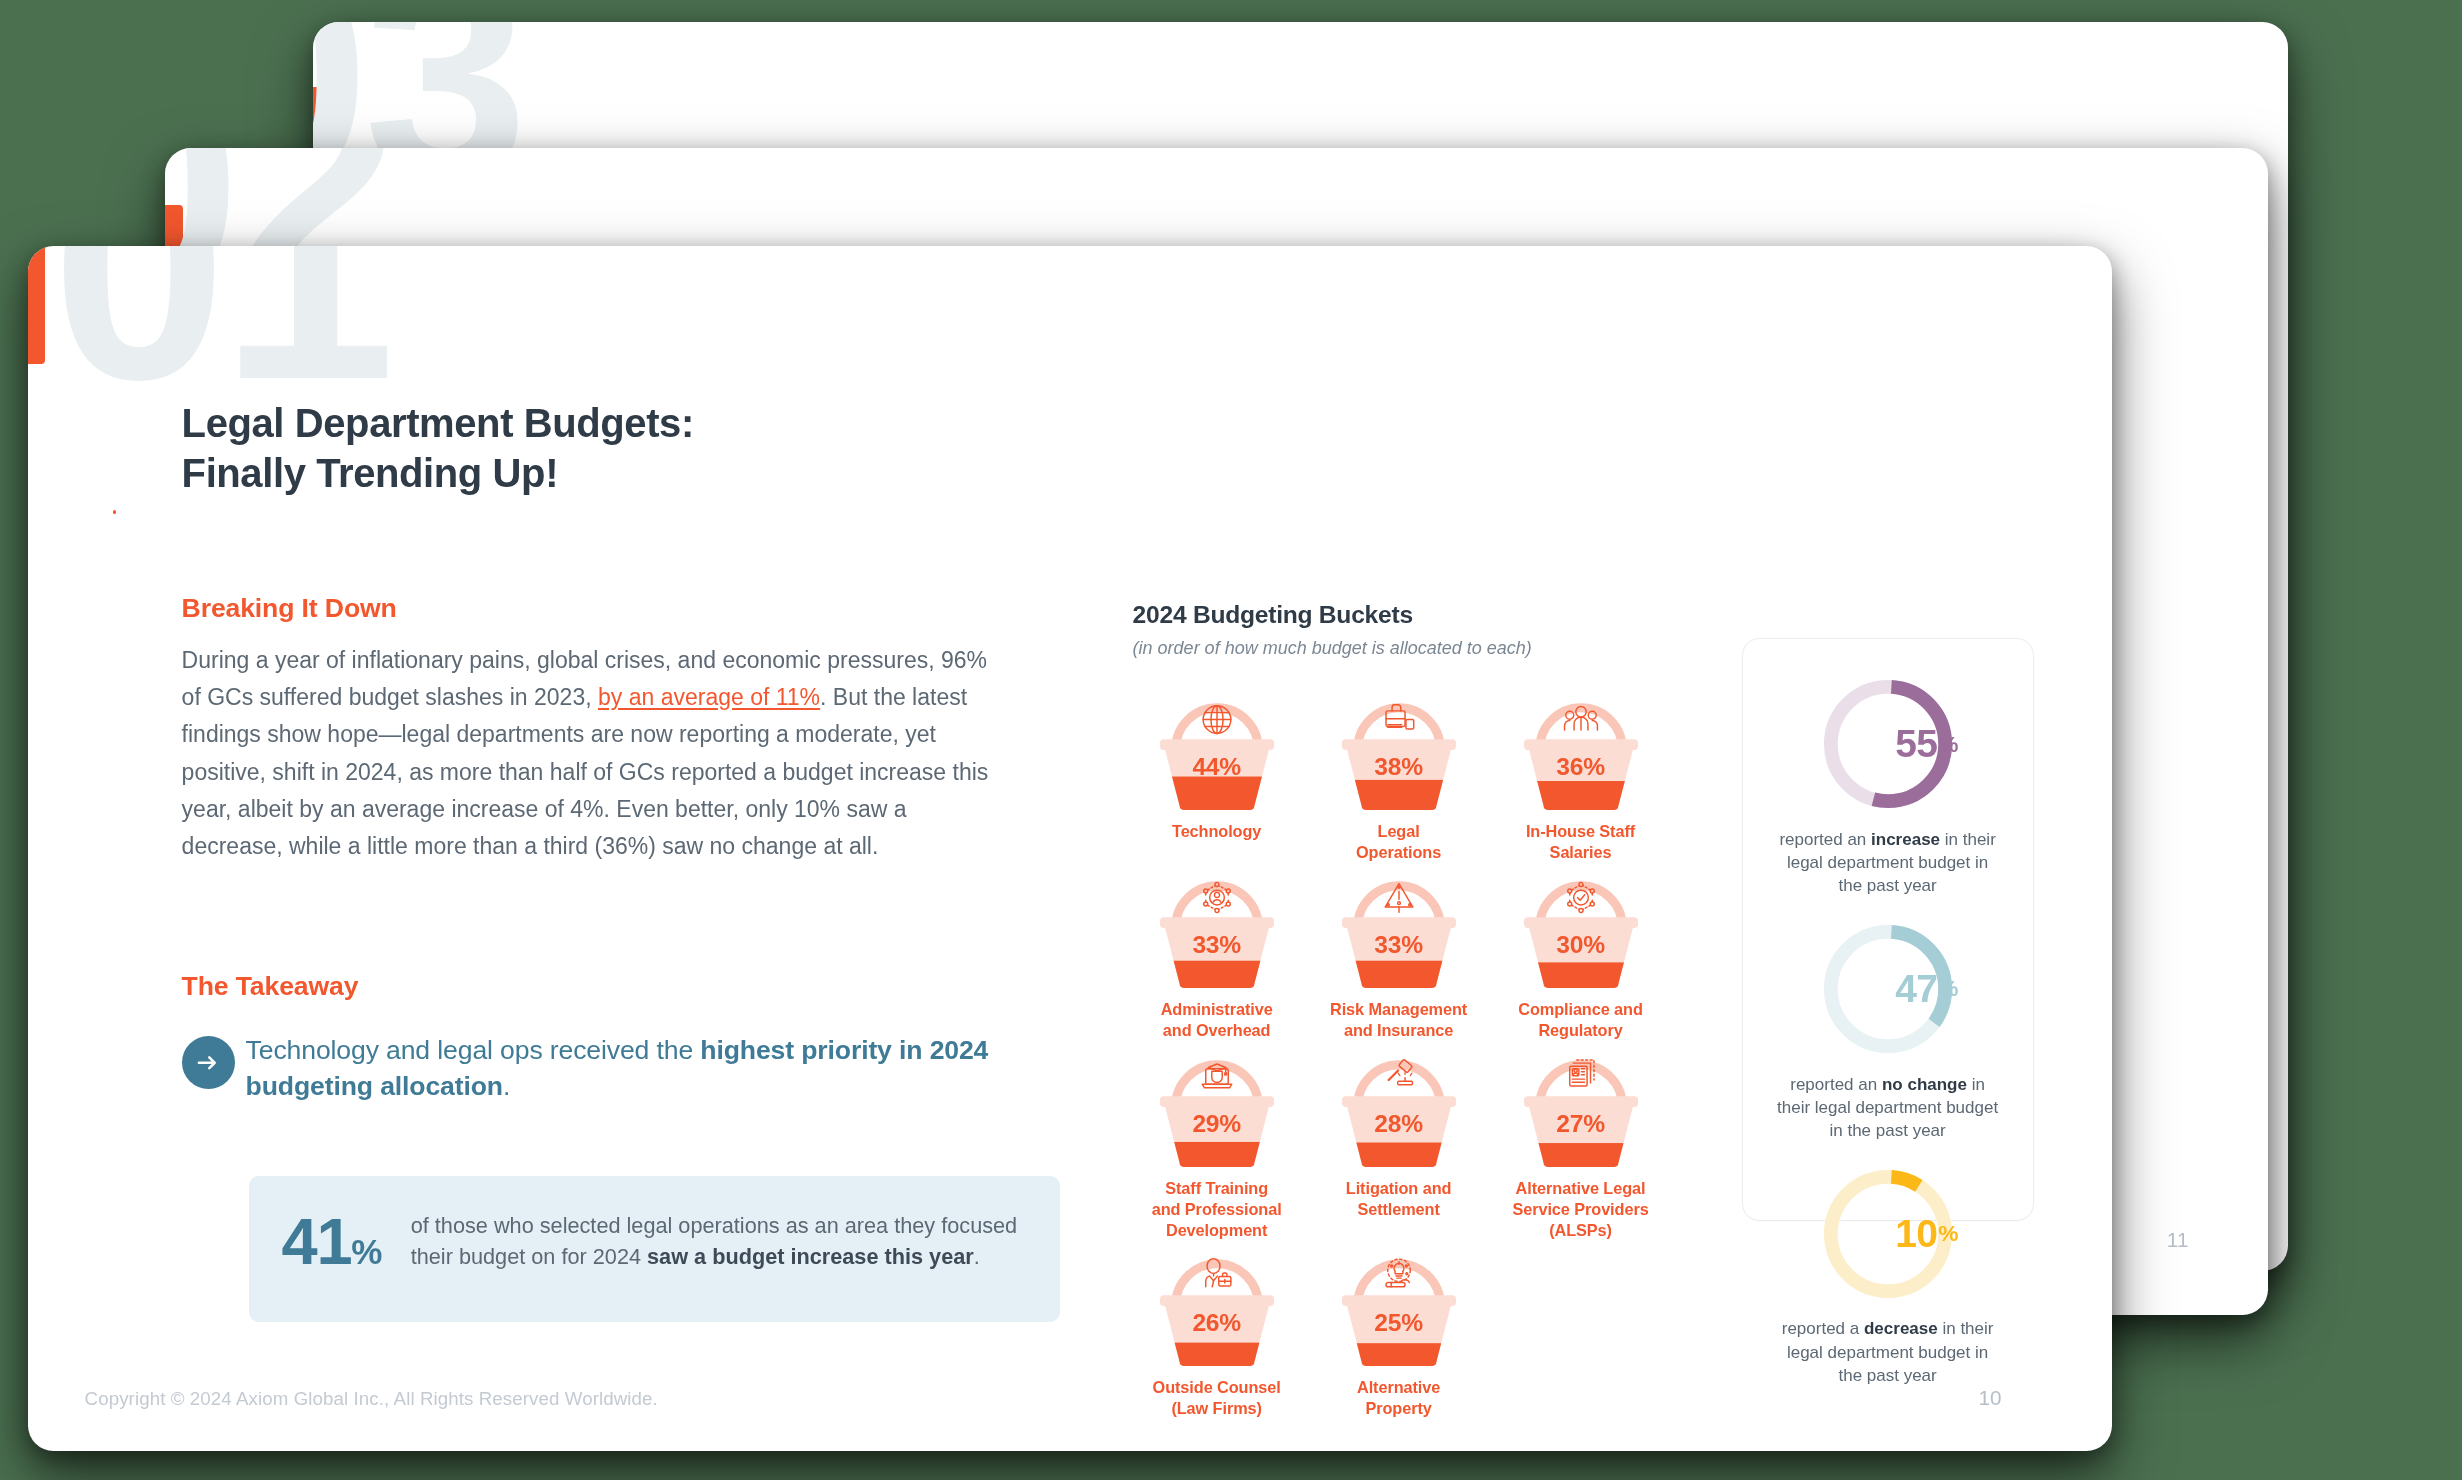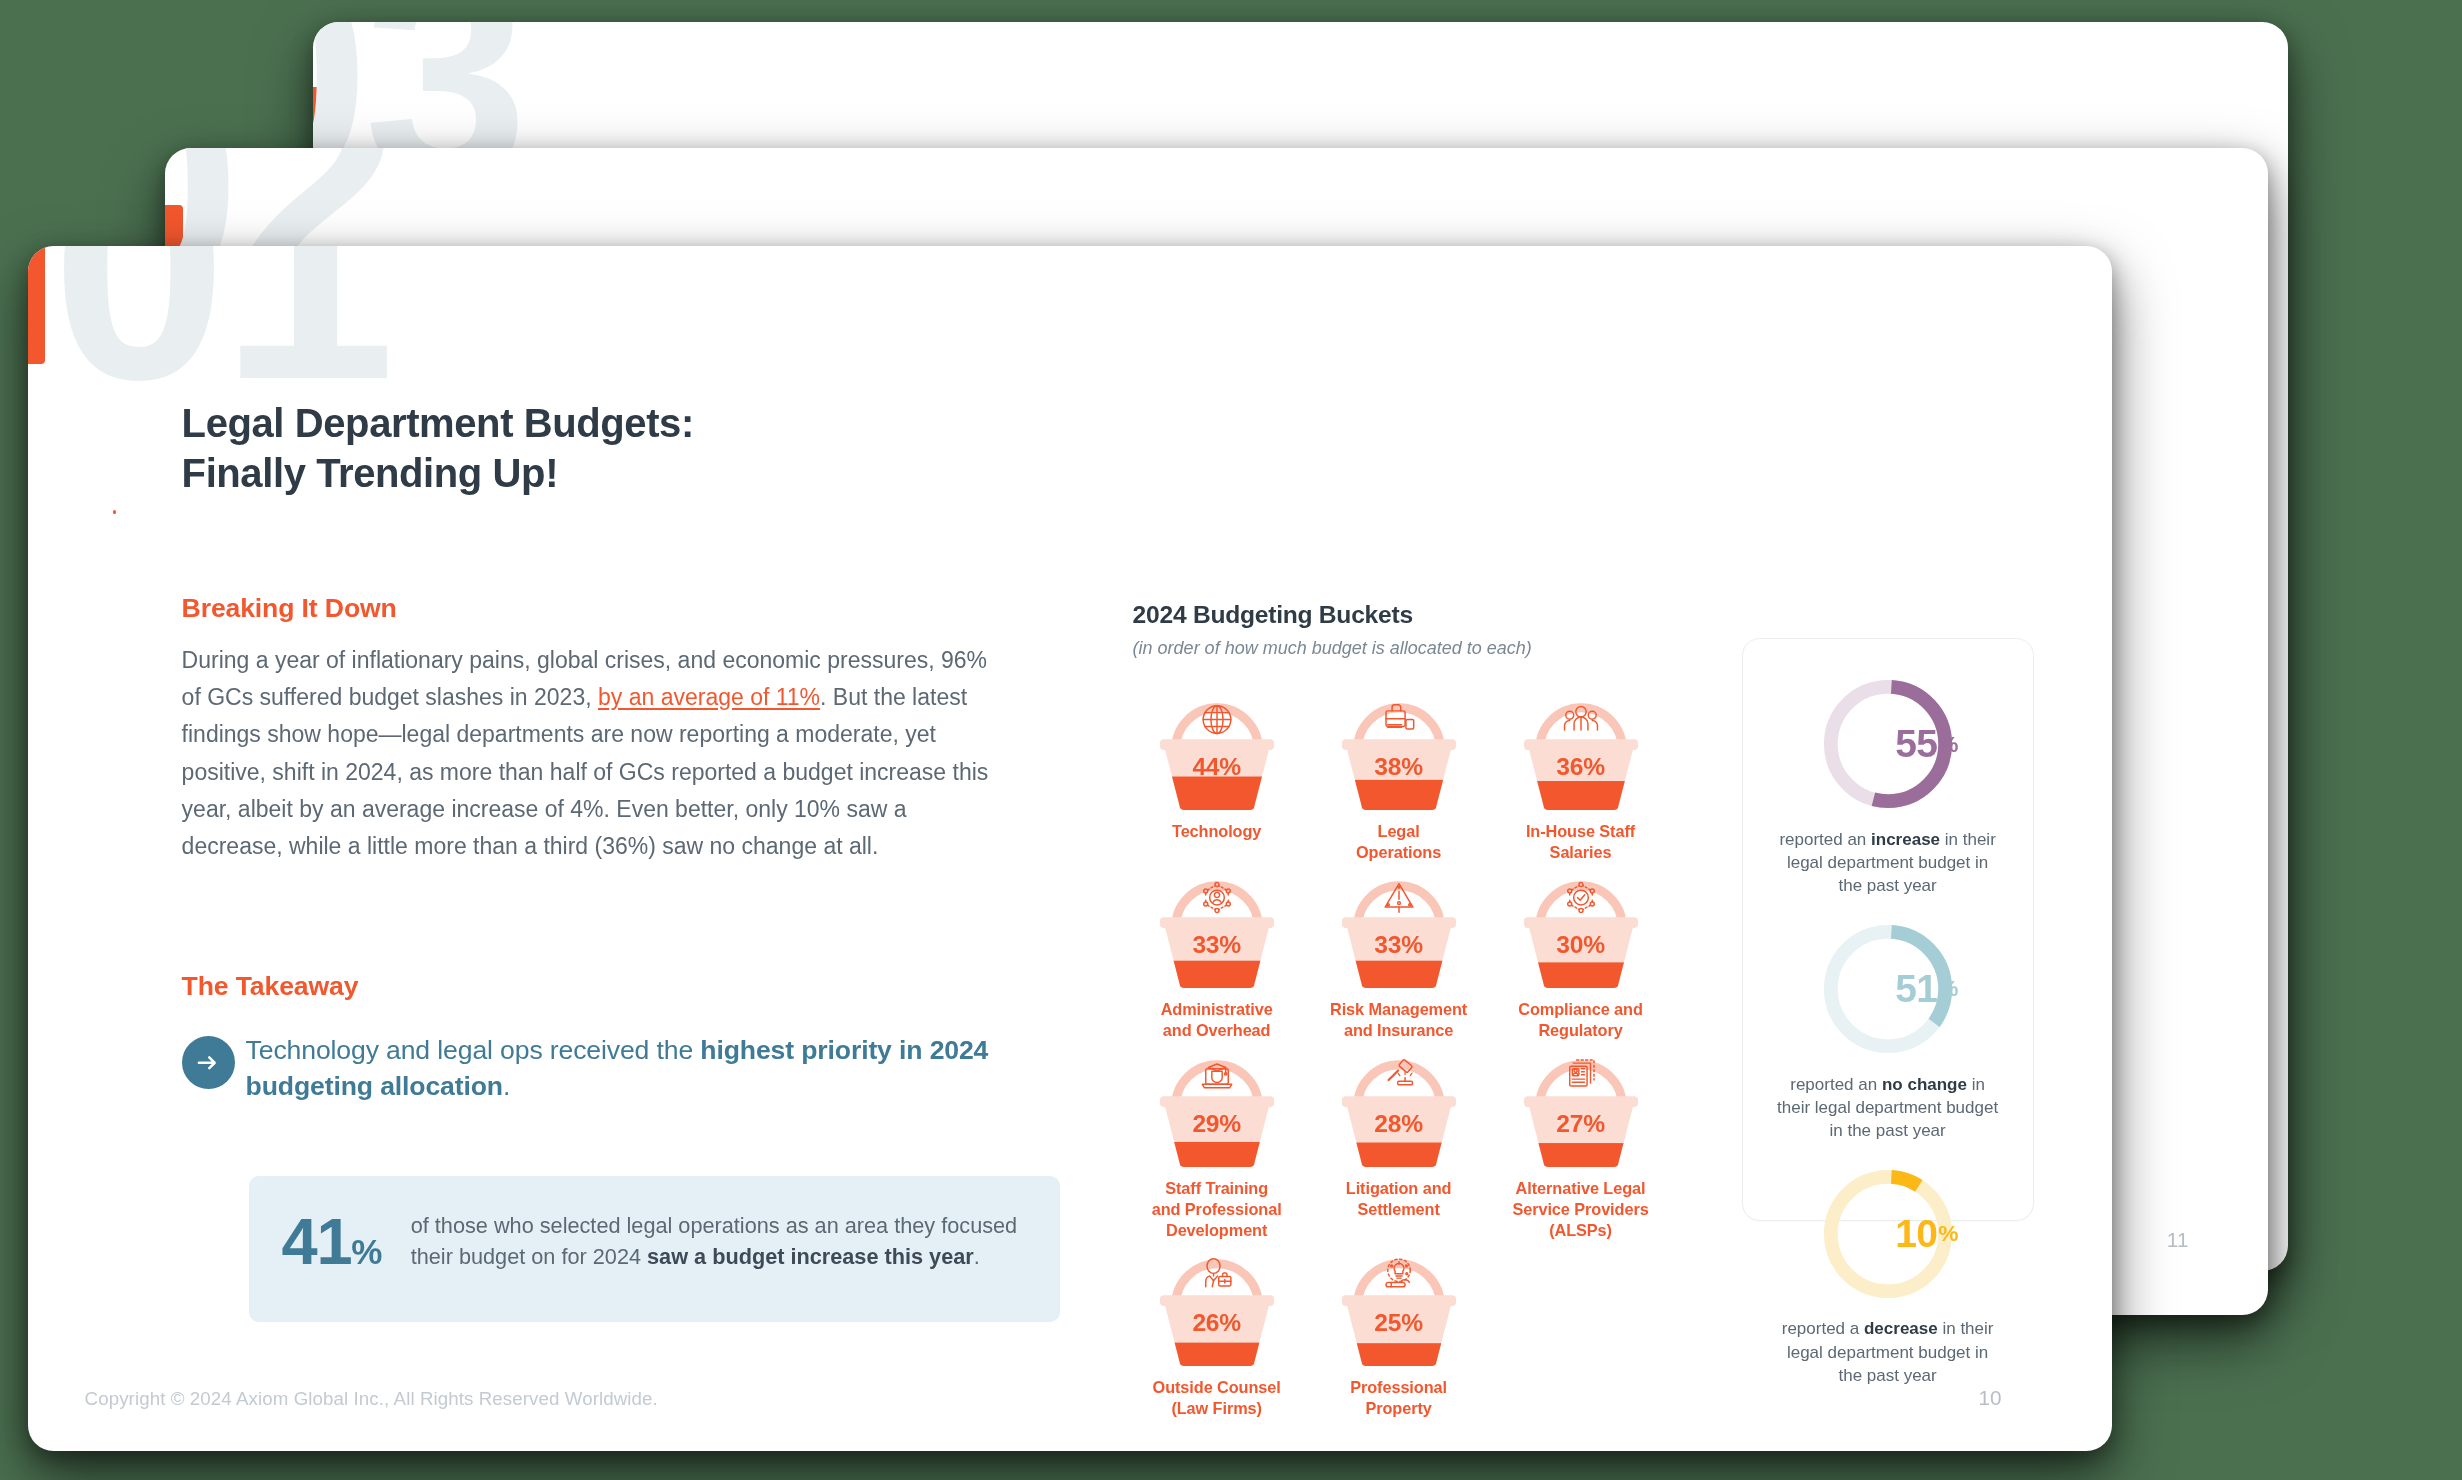--- a/index.html
+++ b/index.html
@@ -520,21 +520,21 @@
                     </g>
                   </g>
                   <g clip-path="url(#cplightbulb-pen-icon0.25)">
                     <rect x="0" y="0" width="124" height="122" fill="#fbddd3"></rect>
                     <rect x="0" y="96.78" width="124" height="122" fill="#f2572e"></rect>
                   </g>
                   <rect x="4" y="48" width="116" height="11" rx="4" fill="#fbddd3"></rect>
                 </svg>
                 <div class="bucket-pct">25%</div>
               </div>
-              <div class="bucket-label"><span>Professional</span><br><span>Property</span></div>
+              <div class="bucket-label"><span>Alternative</span><br><span>Property</span></div>
             </div>
           </div>
       </div>
 
       <div class="donut-card">
           <div class="donut-block">
             <div class="donut-wrap">
               <svg width="140" height="140" viewBox="0 0 142 142">
                 <circle cx="71" cy="71" r="58" fill="none" stroke="#eadfe9" stroke-width="14"></circle>
                 <circle cx="71" cy="71" r="58" fill="none" stroke="#9b6d9b" stroke-width="14" stroke-dasharray="193.43361129902883 170.9911365173872" stroke-dashoffset="-3.5"></circle>
@@ -546,21 +546,21 @@
             </div>
             <div class="donut-cap"><span>reported an </span><b>increase</b><span> in their legal department budget in the past year</span></div>
           </div>
           <div class="donut-block">
             <div class="donut-wrap">
               <svg width="140" height="140" viewBox="0 0 142 142">
                 <circle cx="71" cy="71" r="58" fill="none" stroke="#e8f2f4" stroke-width="14"></circle>
                 <circle cx="71" cy="71" r="58" fill="none" stroke="#a5cdd5" stroke-width="14" stroke-dasharray="124.19290921390976 240.23183860250626" stroke-dashoffset="-3.5"></circle>
               </svg>
               <div class="donut-val" style="color: rgb(165, 205, 213);">
-                <span>51</span>
+                <span>47</span>
                 <span class="pct">%</span>
               </div>
             </div>
             <div class="donut-cap"><span>reported an </span><b>no change</b><span> in their legal department budget in the past year</span></div>
           </div>
           <div class="donut-block">
             <div class="donut-wrap">
               <svg width="140" height="140" viewBox="0 0 142 142">
                 <circle cx="71" cy="71" r="58" fill="none" stroke="#fdeeca" stroke-width="14"></circle>
                 <circle cx="71" cy="71" r="58" fill="none" stroke="#fcb816" stroke-width="14" stroke-dasharray="29.4424747816416 334.98227303477444" stroke-dashoffset="-3.5"></circle>

